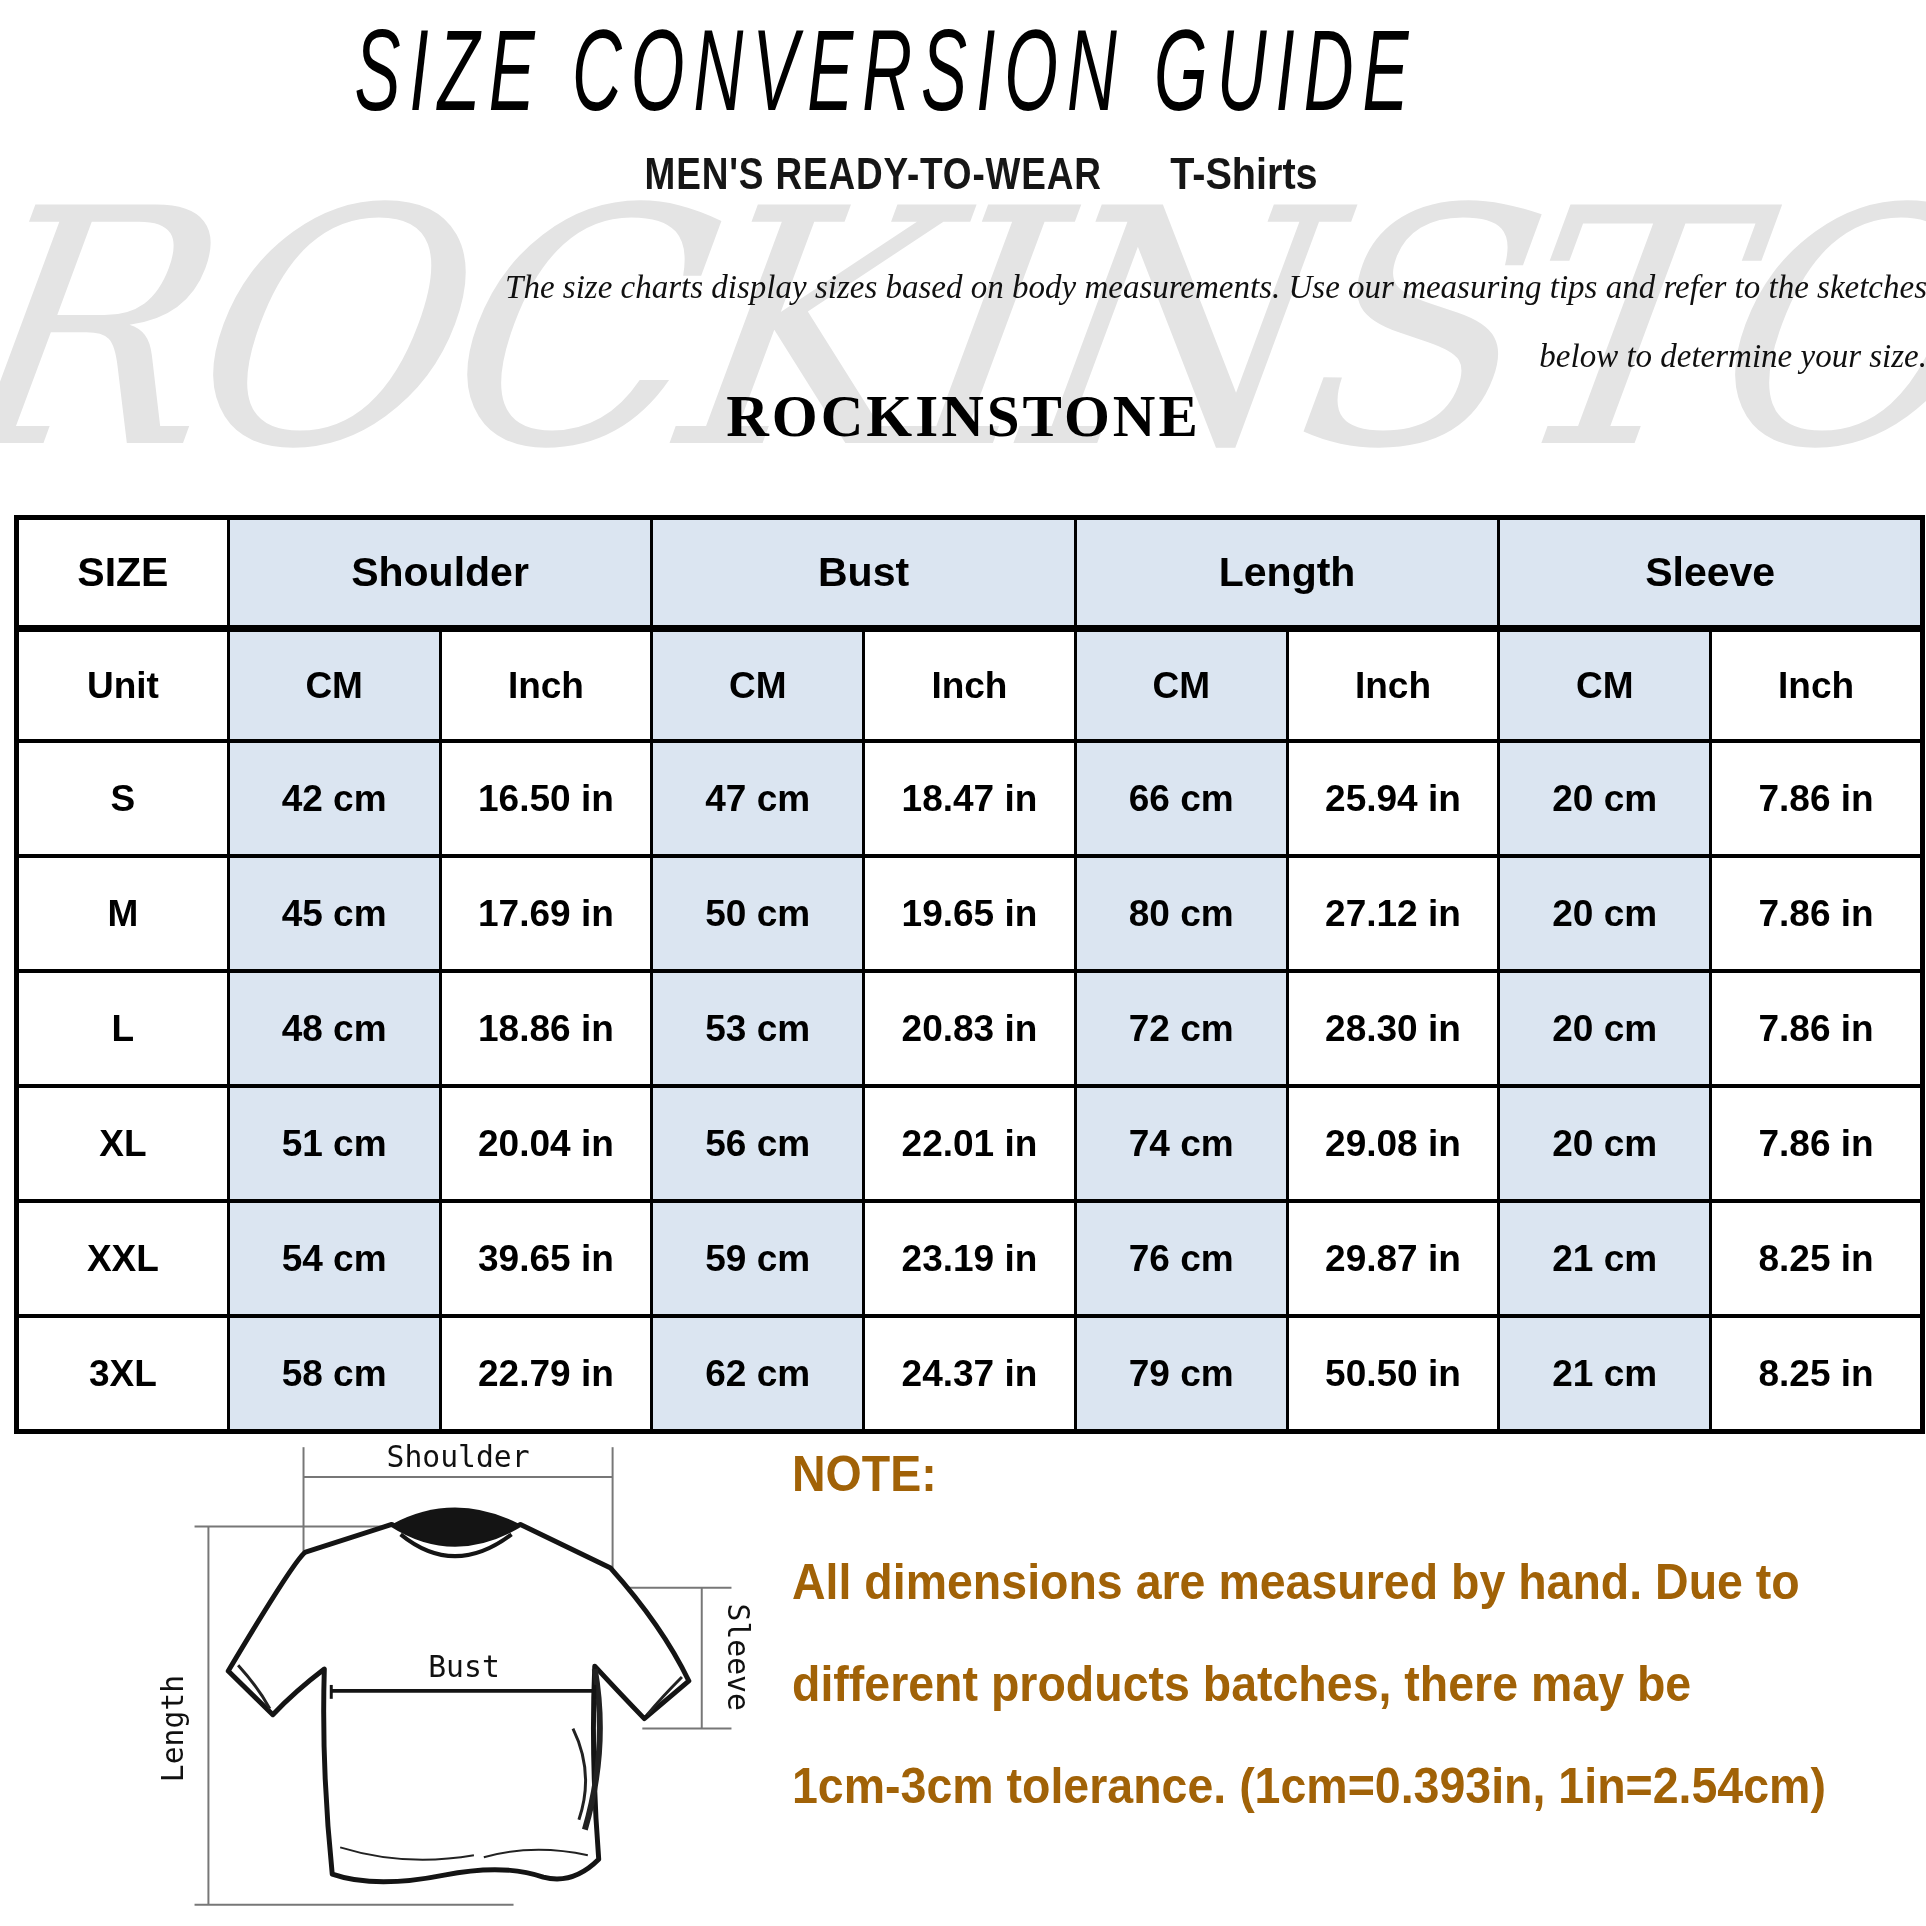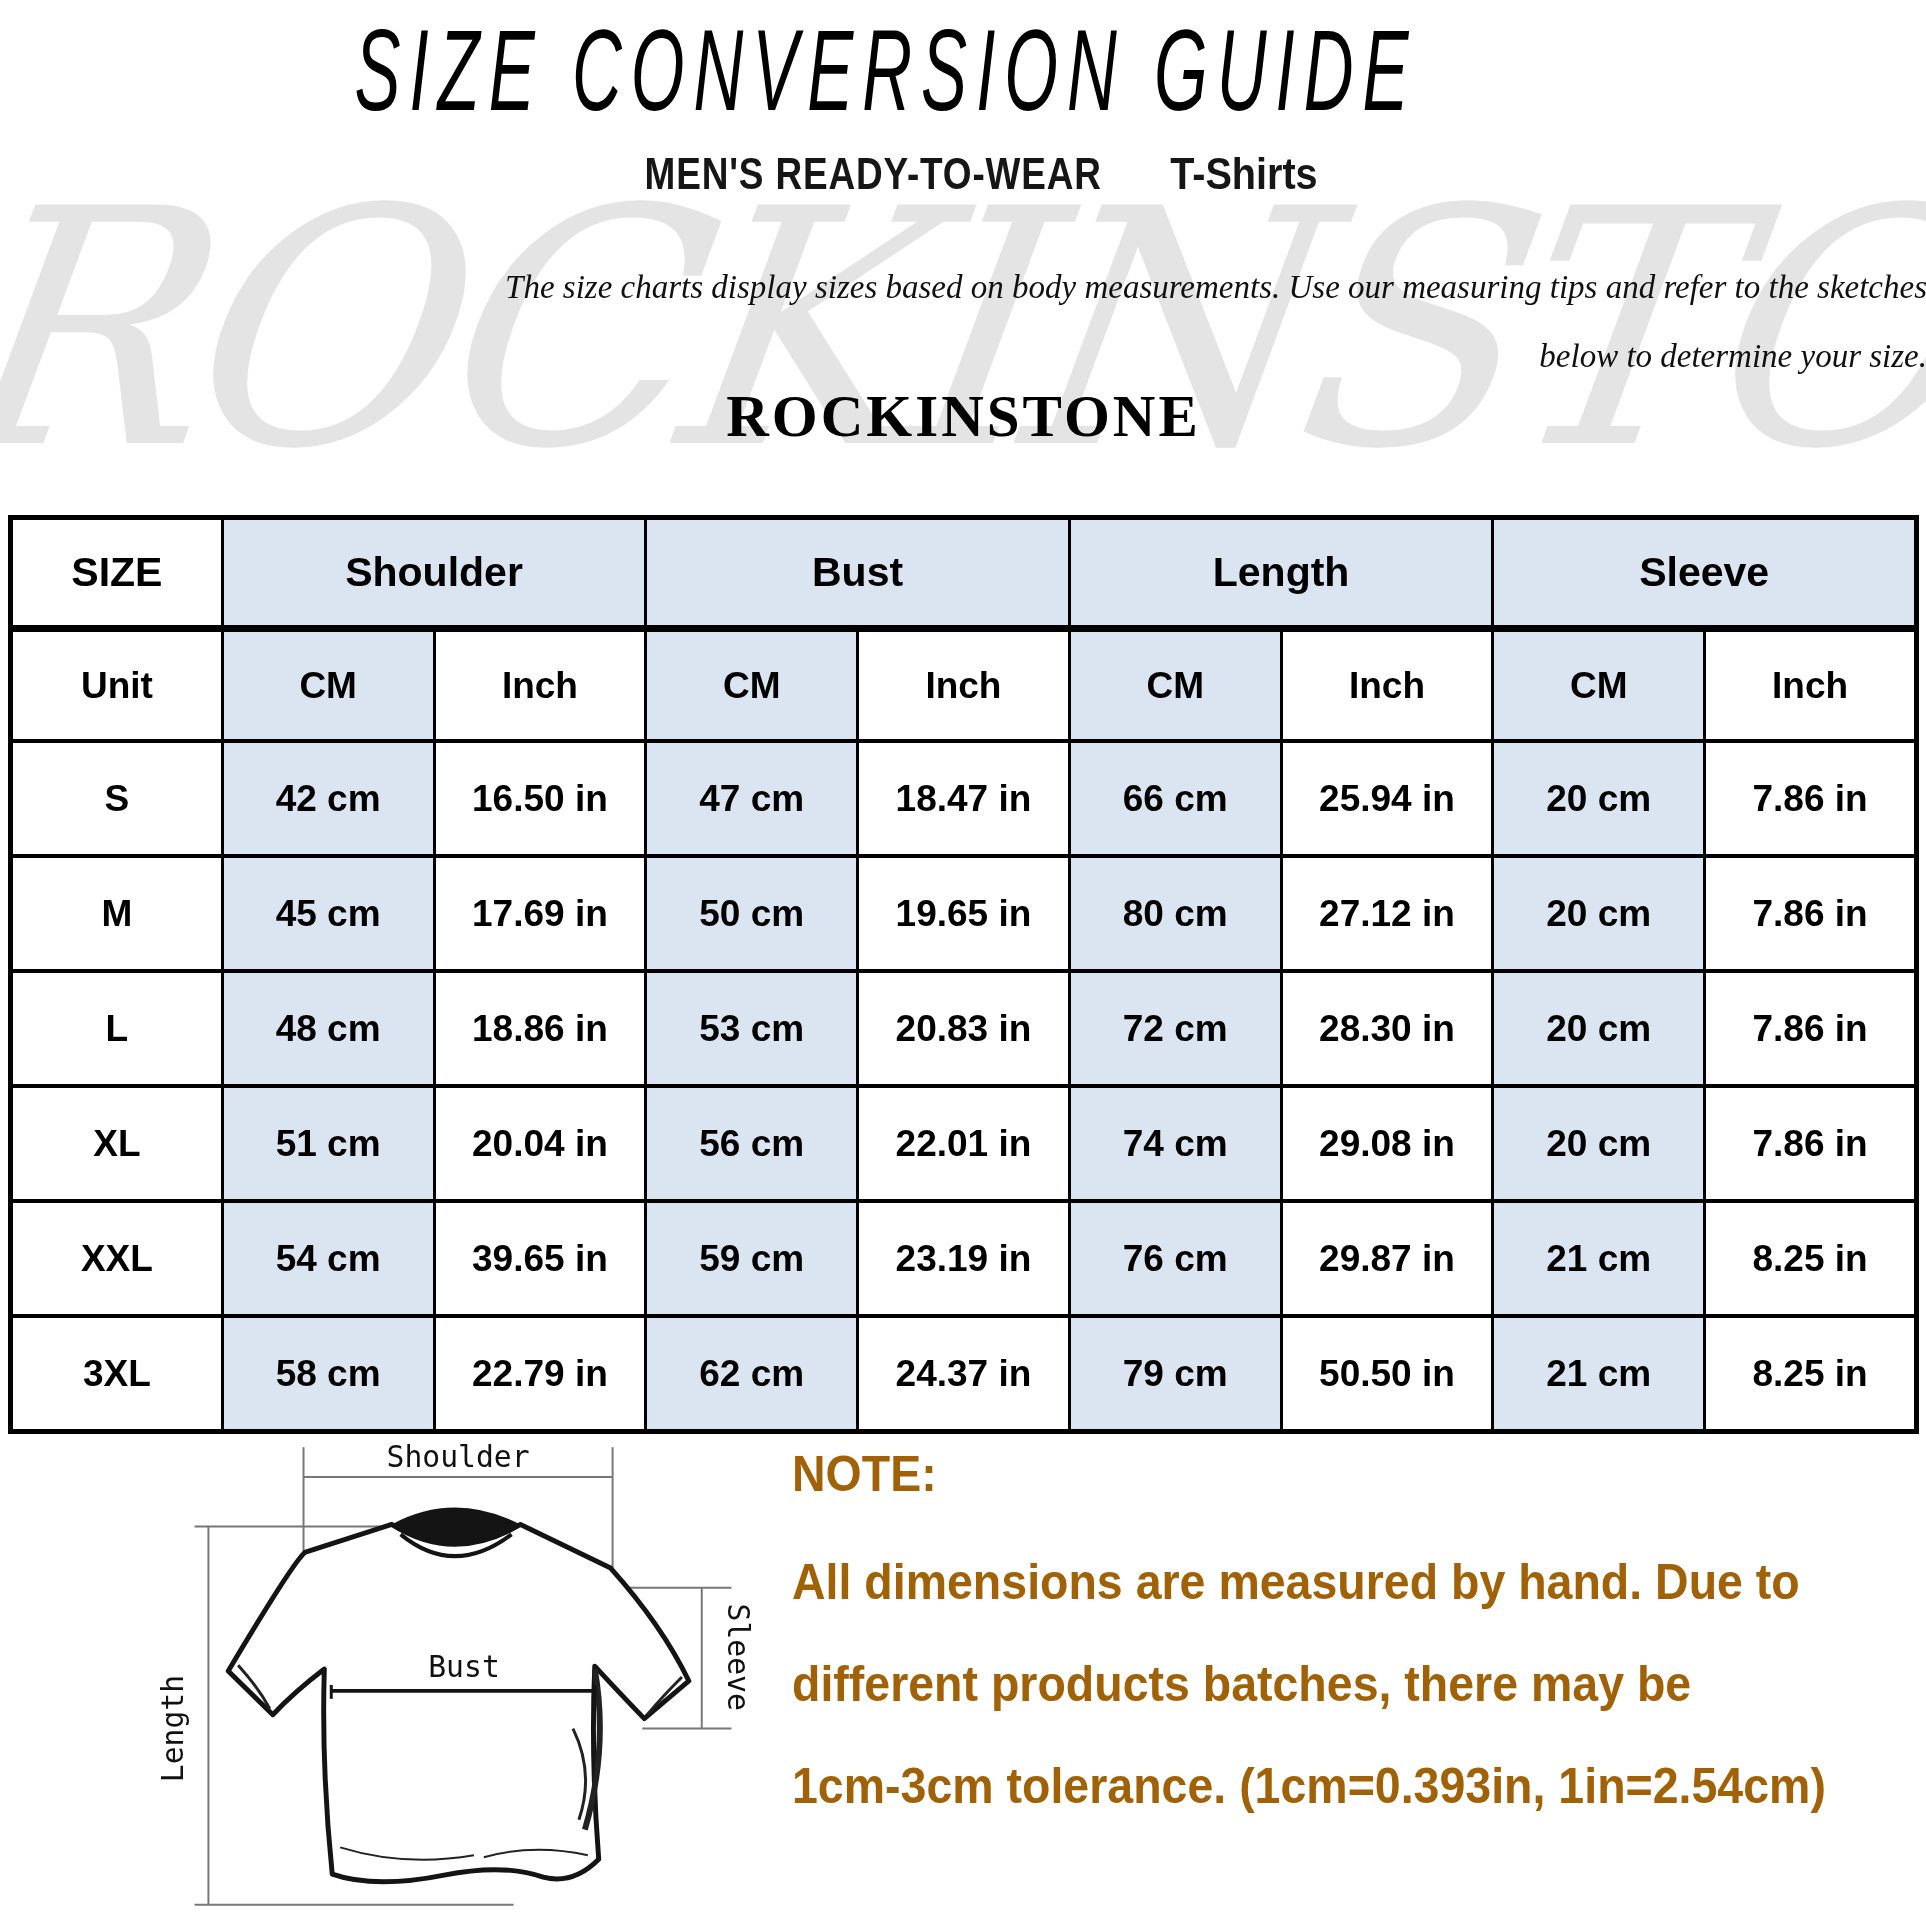--- a/index.html
+++ b/index.html
@@ -18,21 +18,21 @@
   .subtitle{position:absolute;top:149px;left:0;width:100%;text-align:center;z-index:1;
             font-weight:bold;font-size:44px;color:#161616;}
   .subtitle .main{display:inline-block;transform:scaleX(0.84);transform-origin:center;letter-spacing:1px;}
   .subtitle .sec{display:inline-block;transform:scaleX(0.90);transform-origin:center;margin-left:4px;}
   .desc{position:absolute;top:253px;left:0;width:100%;text-align:right;z-index:1;
         font-family:"Liberation Serif",serif;font-style:italic;font-size:33px;line-height:69px;color:#101010;}
   .brand{position:absolute;top:382px;left:0;width:100%;text-align:center;z-index:1;
          font-family:"Liberation Serif",serif;font-weight:bold;font-size:59px;letter-spacing:3px;}
 
   
-  .size-table{position:absolute;top:515px;left:8px;width:1911px;z-index:1;background:#fff;
+  .size-table{position:absolute;top:515px;left:14px;width:1911px;z-index:1;background:#fff;
               border-collapse:collapse;table-layout:fixed;text-align:center;border:5px solid #000;padding-left:16px;}
   .size-table td{border:3px solid #000;border-top-width:4px;border-bottom-width:4px;
                  font-weight:bold;font-size:37px;height:111px;padding:0;}
   .size-table tr.grp td{font-size:41px;height:105px;border-bottom-width:7px;}
   .size-table tr.unit td{height:107px;}
   .b{background:#dbe5f1;}
 
   
   .sketch{position:absolute;top:1431px;left:147px;z-index:1;}
 

